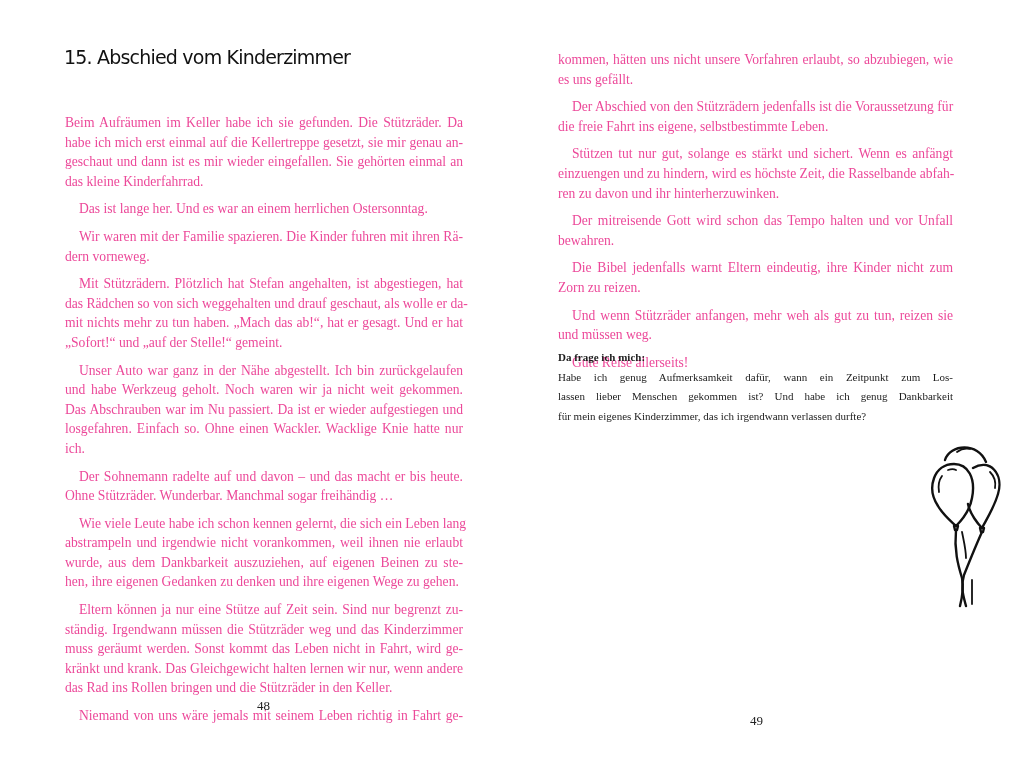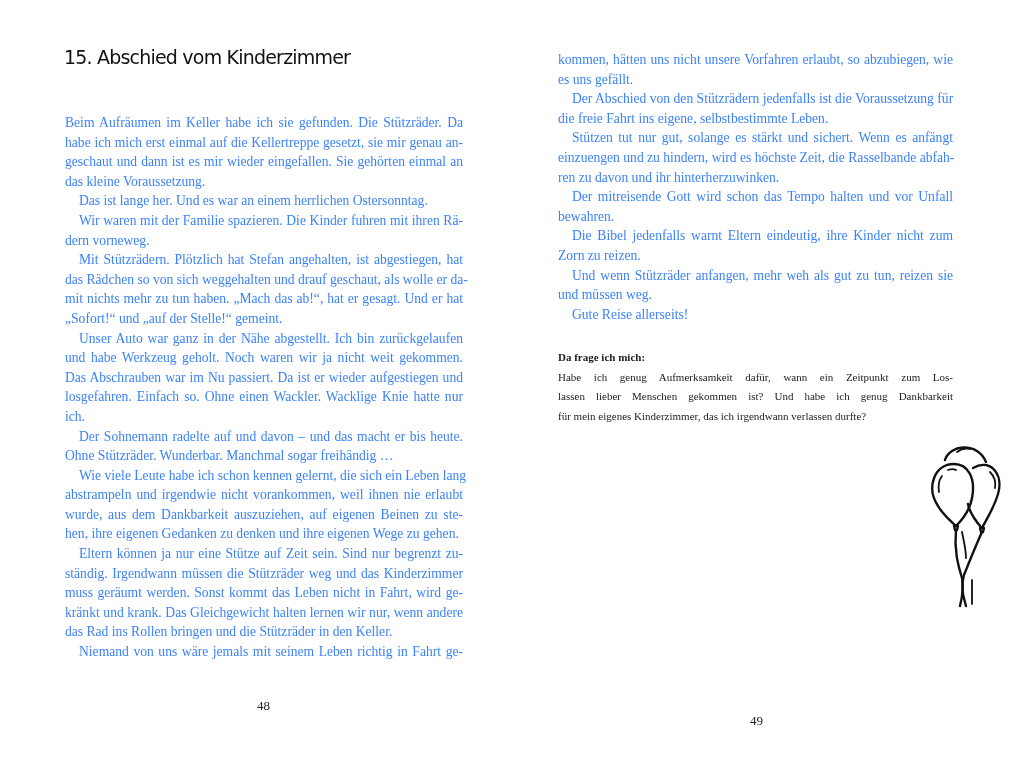--- a/index.html
+++ b/index.html
@@ -8,29 +8,29 @@
     .page-left { left: 0; width: 510px; }
     .page-right { left: 510px; width: 510px; }
     .chapter-title {
       position: absolute; left: 64px; top: 46px;
       font-family: "DejaVu Sans", sans-serif; font-size: 19px; font-weight: normal;
       letter-spacing: -0.8px; color: #111; margin: 0; white-space: nowrap;
     }
     .body-text {
       position: absolute;
       font-family: "Liberation Serif", serif; font-size: 13.6px; line-height: 19.6px;
-      color: #3b82f6; text-align: justify; hyphens: manual;
+      color: #ec4899; text-align: justify; hyphens: manual;
     }
     .page-left .body-text { left: 65px; top: 113px; width: 398px; }
     .page-right .body-text { left: 48px; top: 50px; width: 395px; }
     .body-text p { margin: 0; text-indent: 14px; }
     .body-text p.noindent { text-indent: 0; }
     .body-text .line { display: block; text-align: justify; text-align-last: justify; white-space: nowrap; }
     .body-text .line.last { text-align-last: left; }
-    .body-text p .line:first-child.ind { padding-left: 14px; }
+    .body-text p .line:first-child.ind { padding-left: 14px; margin-top: 8px; }
     .reflection { position: absolute; left: 48px; top: 348px; width: 395px;
       font-family: "Liberation Serif", serif; font-size: 11px; line-height: 19.6px; color: #1c1c1c; }
     .reflection-heading { font-weight: bold; display: block; }
     .reflection .line { display: block; white-space: nowrap; text-align-last: justify; }
     .reflection .line.last { text-align-last: left; }
     .page-number {
       position: absolute; top: 698px; font-family: "Liberation Serif", serif; font-size: 13px; color: #222;
     }
     .page-left .page-number { left: 257px; }
     .page-right .page-number { left: 240px; margin-top: 15px; }
@@ -39,21 +39,21 @@
 </head>
 <body>
 
 <div class="page page-left">
   <h1 class="chapter-title">15. Abschied vom Kinderzimmer</h1>
   <div class="body-text" id="left-body">
       <p class="noindent">
         <span class="line">Beim Aufräumen im Keller habe ich sie gefunden. Die Stützräder. Da</span>
         <span class="line">habe ich mich erst einmal auf die Kellertreppe gesetzt, sie mir genau an-</span>
         <span class="line">geschaut und dann ist es mir wieder eingefallen. Sie gehörten einmal an</span>
-        <span class="line last">das kleine Voraussetzung.</span>
+        <span class="line last">das kleine Kinderfahrrad.</span>
       </p>
       <p class="noindent">
         <span class="line ind last">Das ist lange her. Und es war an einem herrlichen Ostersonntag.</span>
       </p>
       <p class="noindent">
         <span class="line ind">Wir waren mit der Familie spazieren. Die Kinder fuhren mit ihren Rä-</span>
         <span class="line last">dern vorneweg.</span>
       </p>
       <p class="noindent">
         <span class="line ind">Mit Stützrädern. Plötzlich hat Stefan angehalten, ist abgestiegen, hat</span>

